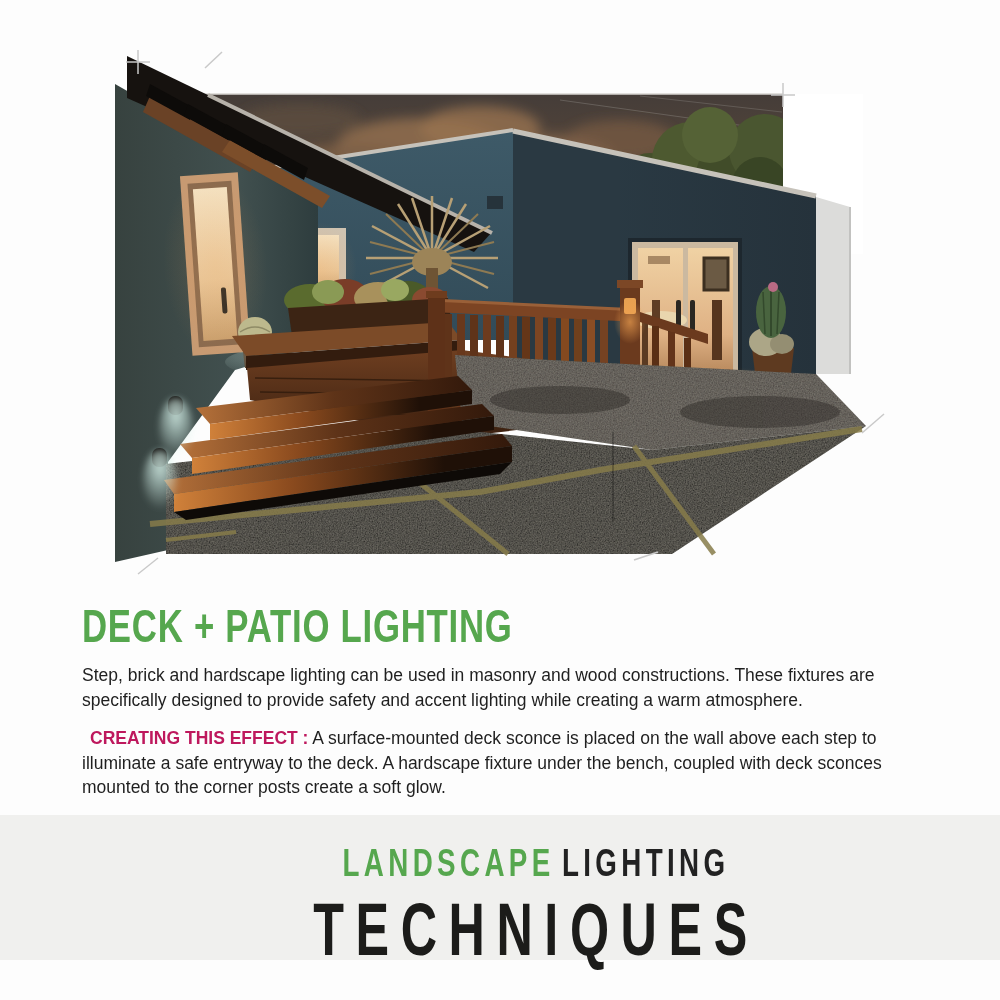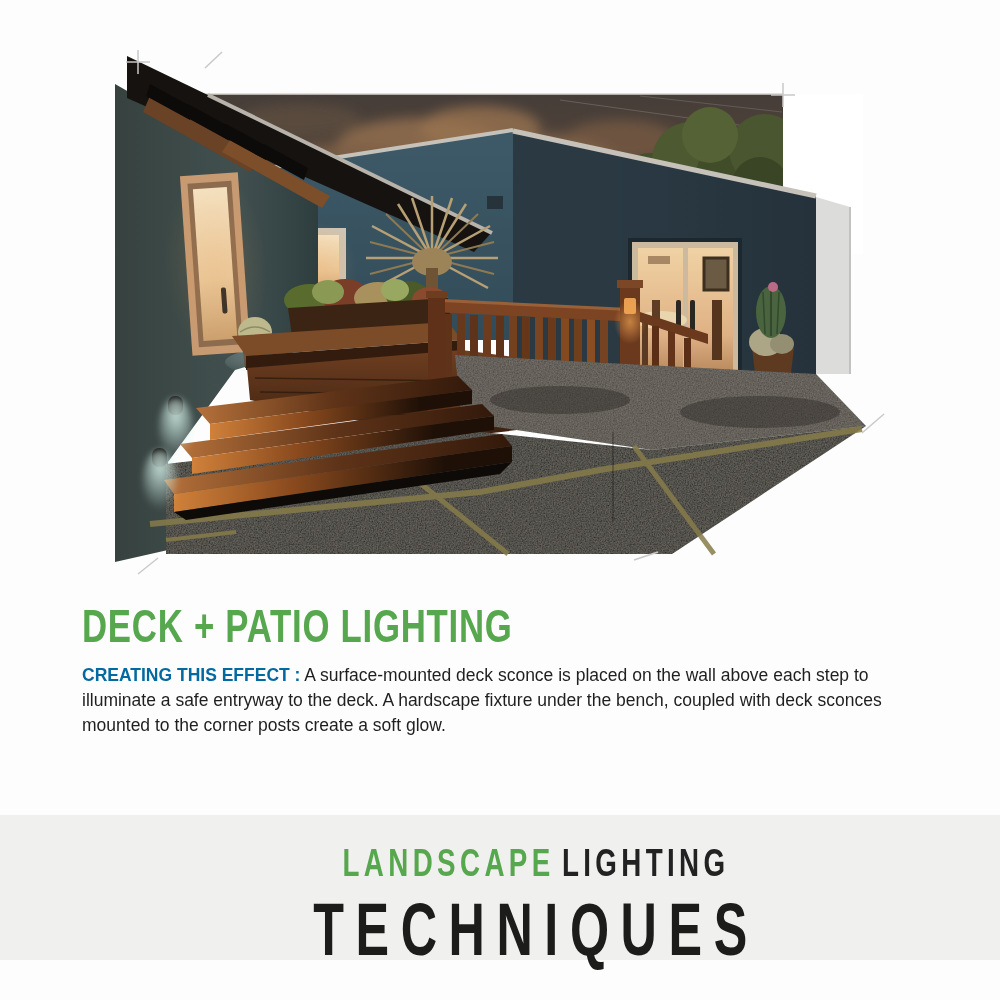--- a/index.html
+++ b/index.html
@@ -10,21 +10,21 @@
   }
   .illustration{position:absolute;left:0;top:0;width:1000px;height:600px;}
   .content{position:absolute;left:82px;top:598px;width:850px;}
   .headline{
     margin:0 0 10px 0;
     font-size:47px;font-weight:bold;letter-spacing:1px;
     color:#56a74e;white-space:nowrap;
     transform:scaleX(0.74);transform-origin:0 50%;
   }
   .body-copy{margin:0 0 13px 0;font-size:17.5px;line-height:1.42;color:#1f1f1f;}
-  .body-copy strong{font-weight:bold;color:#0369a1;}
+  .body-copy strong{font-weight:bold;color:#be185d;margin-left:8px;}
   .footer{
     position:absolute;left:0;top:815px;width:1000px;height:145px;
     background:#f0f0ee;text-align:center;padding-left:36px;
   }
   .brand-line{
     margin-top:27px;font-size:38px;font-weight:bold;letter-spacing:6px;
     transform:scaleX(0.73);transform-origin:50% 50%;white-space:nowrap;
   }
   .brand-green{color:#56a74e;}
   .brand-dark{color:#222222;margin-left:10px;}
@@ -350,20 +350,21 @@
     <line x1="771" y1="95" x2="795" y2="95"></line>
       <line x1="783" y1="83" x2="783" y2="107"></line>
     <line x1="862" y1="433" x2="884" y2="414"></line>
     <line x1="138" y1="574" x2="158" y2="558"></line>
     <line x1="634" y1="560" x2="658" y2="552"></line>
   </g>
 </svg>
 
 <div class="content">
   <h1 class="headline">DECK + PATIO LIGHTING</h1>
+  <p class="body-copy">Step, brick and hardscape lighting can be used in masonry and wood constructions. These fixtures are specifically designed to provide safety and accent lighting while creating a warm atmosphere.</p>
   <p class="body-copy"><strong>CREATING THIS EFFECT :</strong>
     <span>A surface-mounted deck sconce is placed on the wall above each step to illuminate a safe entryway to the deck. A hardscape fixture under the bench, coupled with deck sconces mounted to the corner posts create a soft glow.</span></p>
 </div>
 
 <div class="footer">
   <div class="brand-line"><span class="brand-green">LANDSCAPE</span><span class="brand-dark">LIGHTING</span></div>
   <div class="footer-title">TECHNIQUES</div>
 </div>
 
 </body></html>

